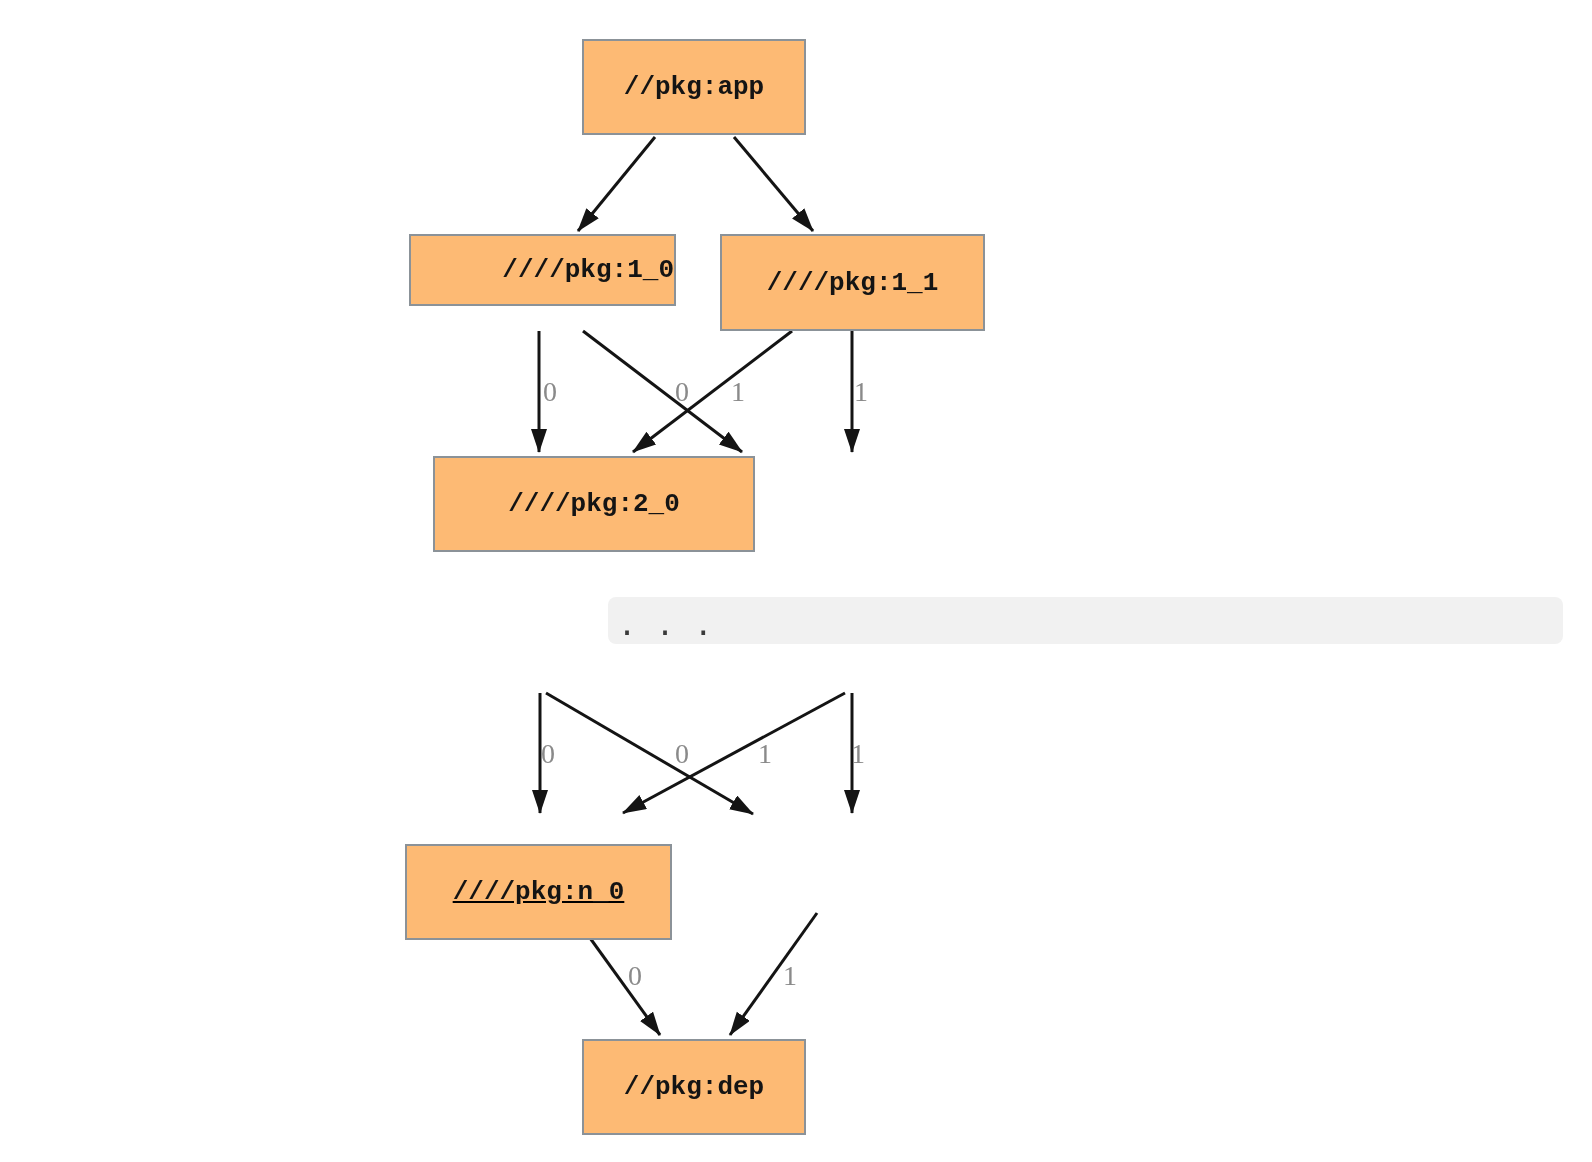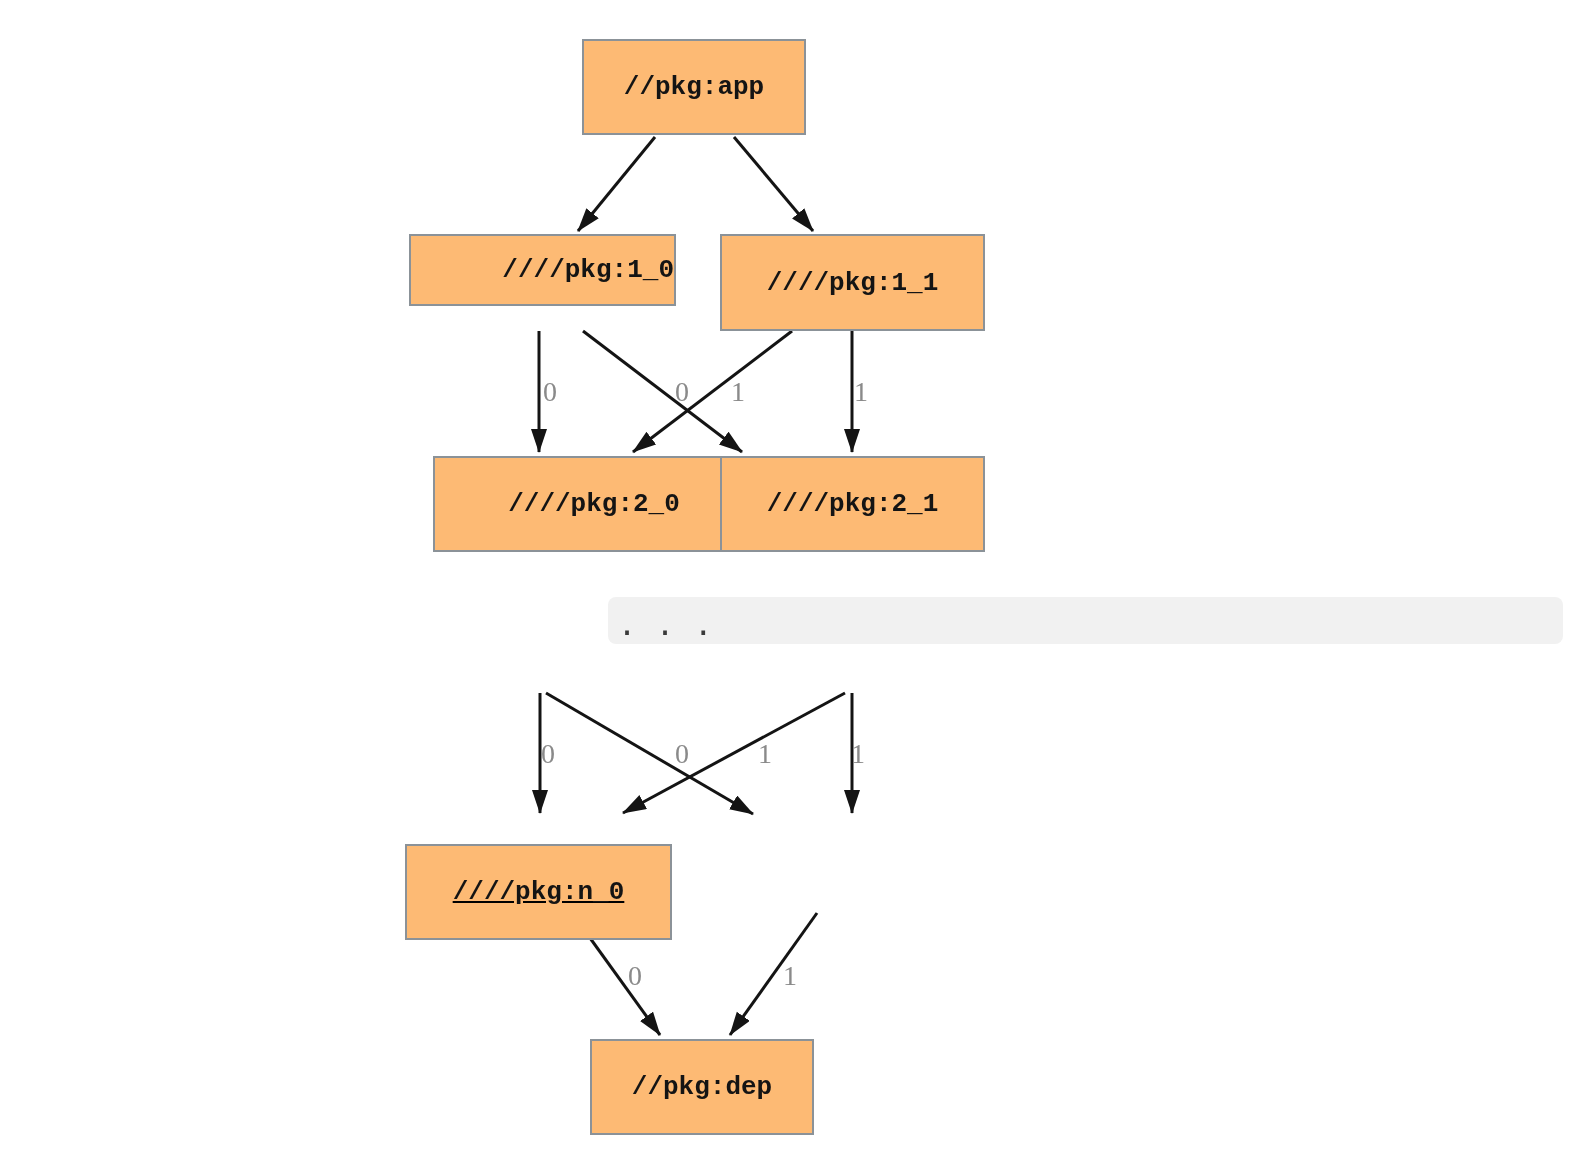--- a/index.html
+++ b/index.html
@@ -120,30 +120,27 @@
   </div>
 
   <div class="node" style="left:720px; top:234px; width:265px; height:97px;">
     <span>////pkg:1_1</span>
   </div>
 
   <div class="node" style="left:405px; top:456px; width:322px; height:96px;margin-left:28px;">
     <span>////pkg:2_0</span>
   </div>
 
-  <div class="node" style="left:720px; top:456px; width:265px; height:96px;">
-    <span>////pkg:2_1</span>
-  </div>
 
   <div class="ellipsis-band">
     <span>. . .</span>
   </div>
 
   <div class="node" style="left:405px; top:844px; width:267px; height:96px;text-decoration:underline;">
     <span>////pkg:n_0</span>
   </div>
 
 
-  <div class="node" style="left:582px; top:1039px; width:224px; height:96px;margin-left:8px;">
+  <div class="node" style="left:582px; top:1039px; width:224px; height:96px;">
     <span>//pkg:dep</span>
   </div>
 
 </div>
 
 </body></html>

